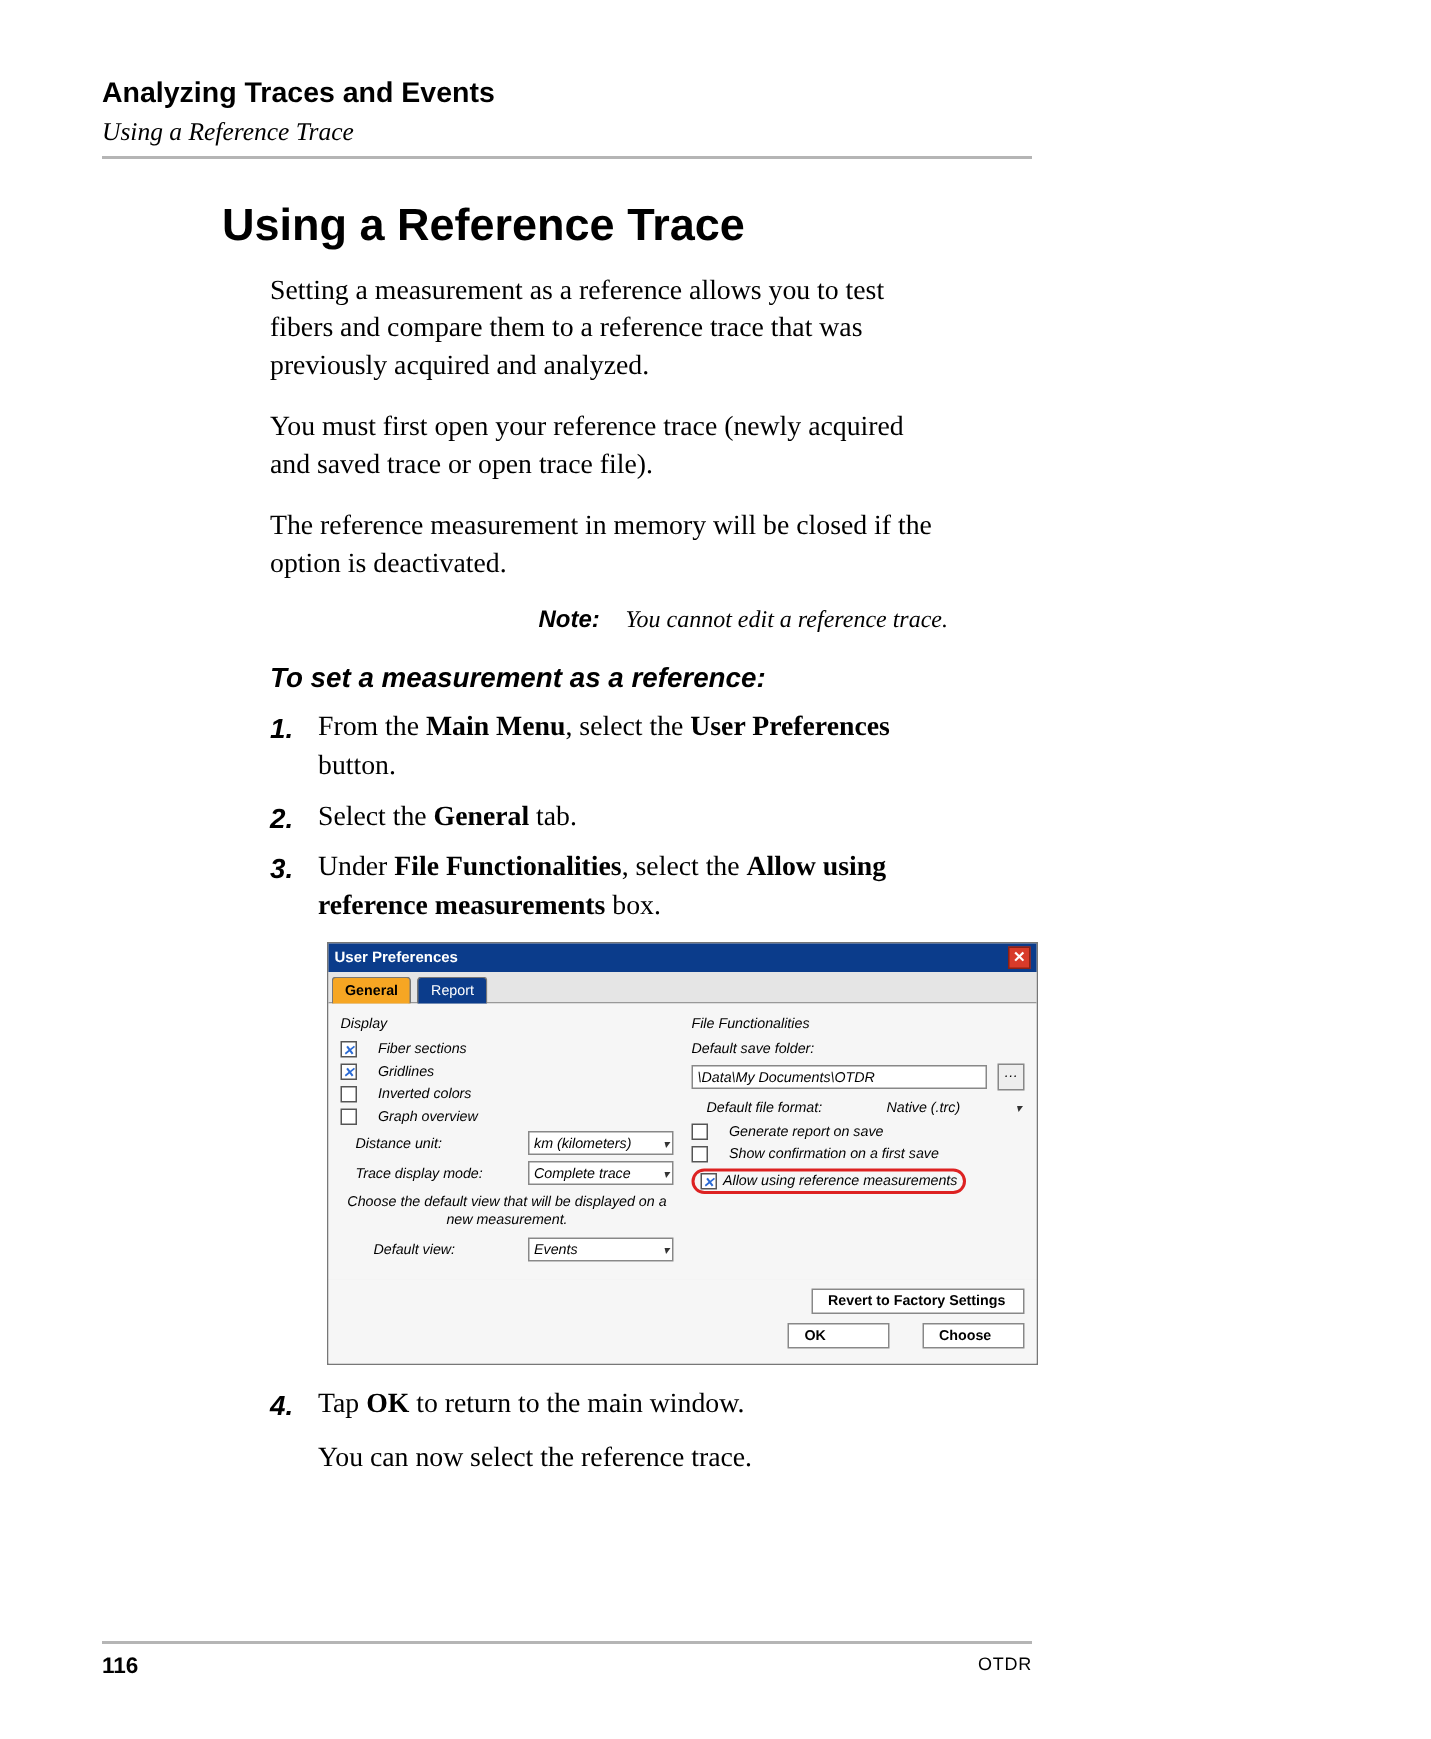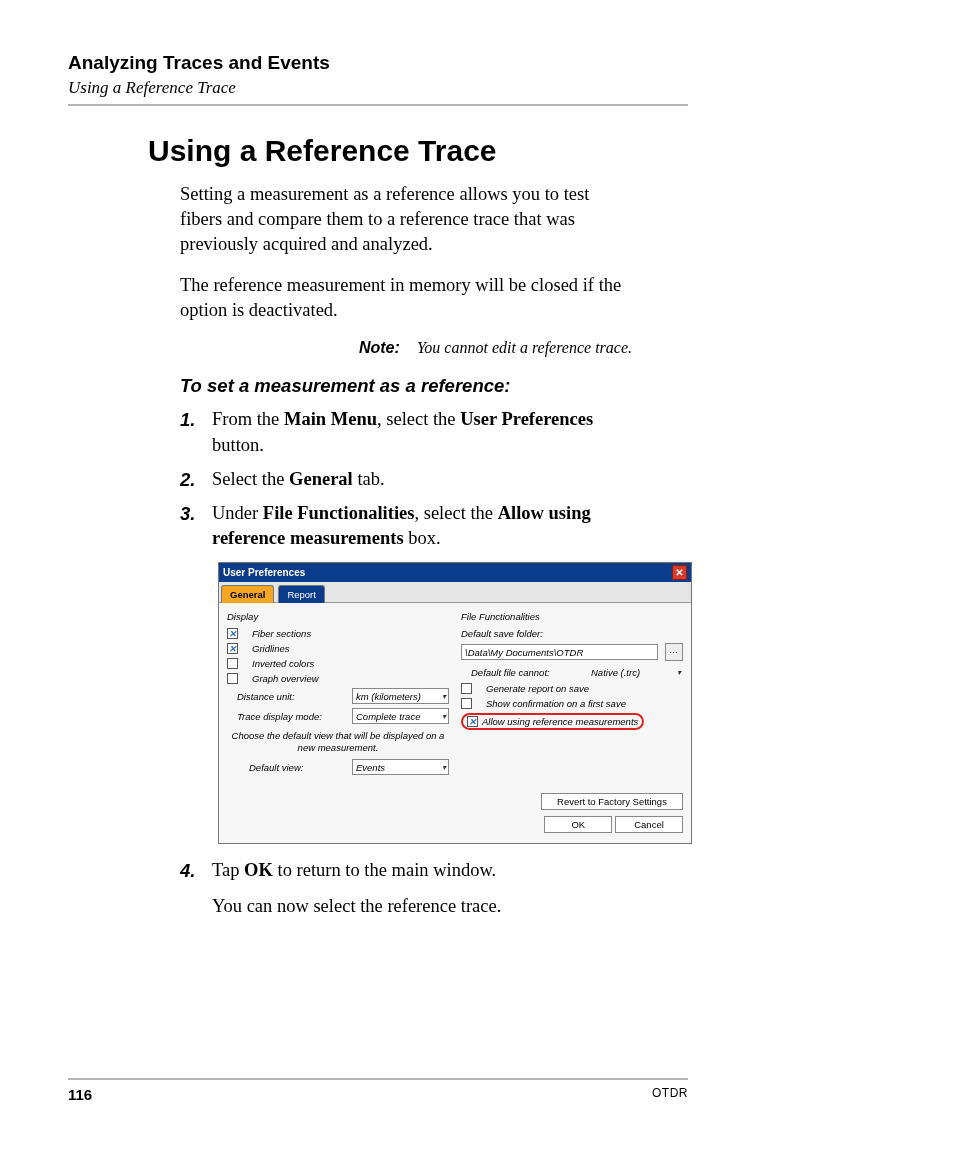--- a/index.html
+++ b/index.html
@@ -208,28 +208,29 @@
   .ss-footer {
     background: #f6f6f6;
     padding: 6px 8px 10px 8px;
     text-align: right;
   }
   .ss-btn {
     display: inline-block;
     border: 1px solid #888;
     background: #fff;
     padding: 2px 10px;
-    margin-left: 0;
+    margin-left: 19px;
     min-width: 46px;
-    text-align: center;
+    text-align: left;
+    font-weight: bold;
   }
   .ss-btn.wide { min-width: 120px; }
   .page-footer {
     position: absolute;
-    left: 68px; right: 68px; bottom: 56px;
+    left: 68px; right: 68px; bottom: 40px;
   }
   .footer-rule {
     border: none;
     border-top: 2px solid #b5b5b5;
     margin: 0 0 6px 0;
   }
   .footer-row {
     display: flex;
     justify-content: space-between;
     font-family: "Segoe UI", Arial, sans-serif;
@@ -244,20 +245,21 @@
 <div class="page">
 
   <div class="header-chapter">Analyzing Traces and Events</div>
   <div class="header-section">Using a Reference Trace</div>
   <hr class="header-rule">
 
   <h1 class="main-heading">Using a Reference Trace</h1>
 
   <div class="body-col">
     <p>Setting a measurement as a reference allows you to test fibers and compare them to a reference trace that was previously acquired and analyzed.</p>
+    <p>You must first open your reference trace (newly acquired and saved trace or open trace file).</p>
     <p>The reference measurement in memory will be closed if the option is deactivated.</p>
   </div>
 
   <div class="note-row">
     <div class="note-label">Note:</div>
     <div class="note-text">You cannot edit a reference trace.</div>
   </div>
 
   <div class="task-heading">To set a measurement as a reference:</div>
 
@@ -335,21 +337,21 @@
       </div>
 
       <div class="ss-col">
         <div class="ss-group-title">File Functionalities</div>
         <div class="ss-row">Default save folder:</div>
         <div class="ss-row">
           <span class="ss-input">\Data\My Documents\OTDR</span>
           <span class="ss-dot-btn">…</span>
         </div>
         <div class="ss-row">
-          <span class="ss-label">Default file cannot:</span>
+          <span class="ss-label">Default file format:</span>
           <span class="ss-select" style="border:none;background:transparent;">
             <span>Native (.trc)</span>
               <span class="caret">▾</span>
           </span>
         </div>
         <div class="ss-row">
           <span class="cb"></span>
           <span class="ss-label">Generate report on save</span>
         </div>
         <div class="ss-row">
@@ -363,21 +365,21 @@
           </span>
         </div>
       </div>
     </div>
     <div class="ss-footer">
       <div style="margin-bottom:6px;">
         <span class="ss-btn wide">Revert to Factory Settings</span>
       </div>
       <div>
         <span class="ss-btn">OK</span>
-        <span class="ss-btn">Cancel</span>
+        <span class="ss-btn">Choose</span>
       </div>
     </div>
   </div>
 
   <ol class="steps">
     <li>
       <span class="step-num">4.</span>
       <span class="step-body">
         <span>Tap </span><b>OK</b><span> to return to the main window.</span>
         <div class="sub">You can now select the reference trace.</div>

